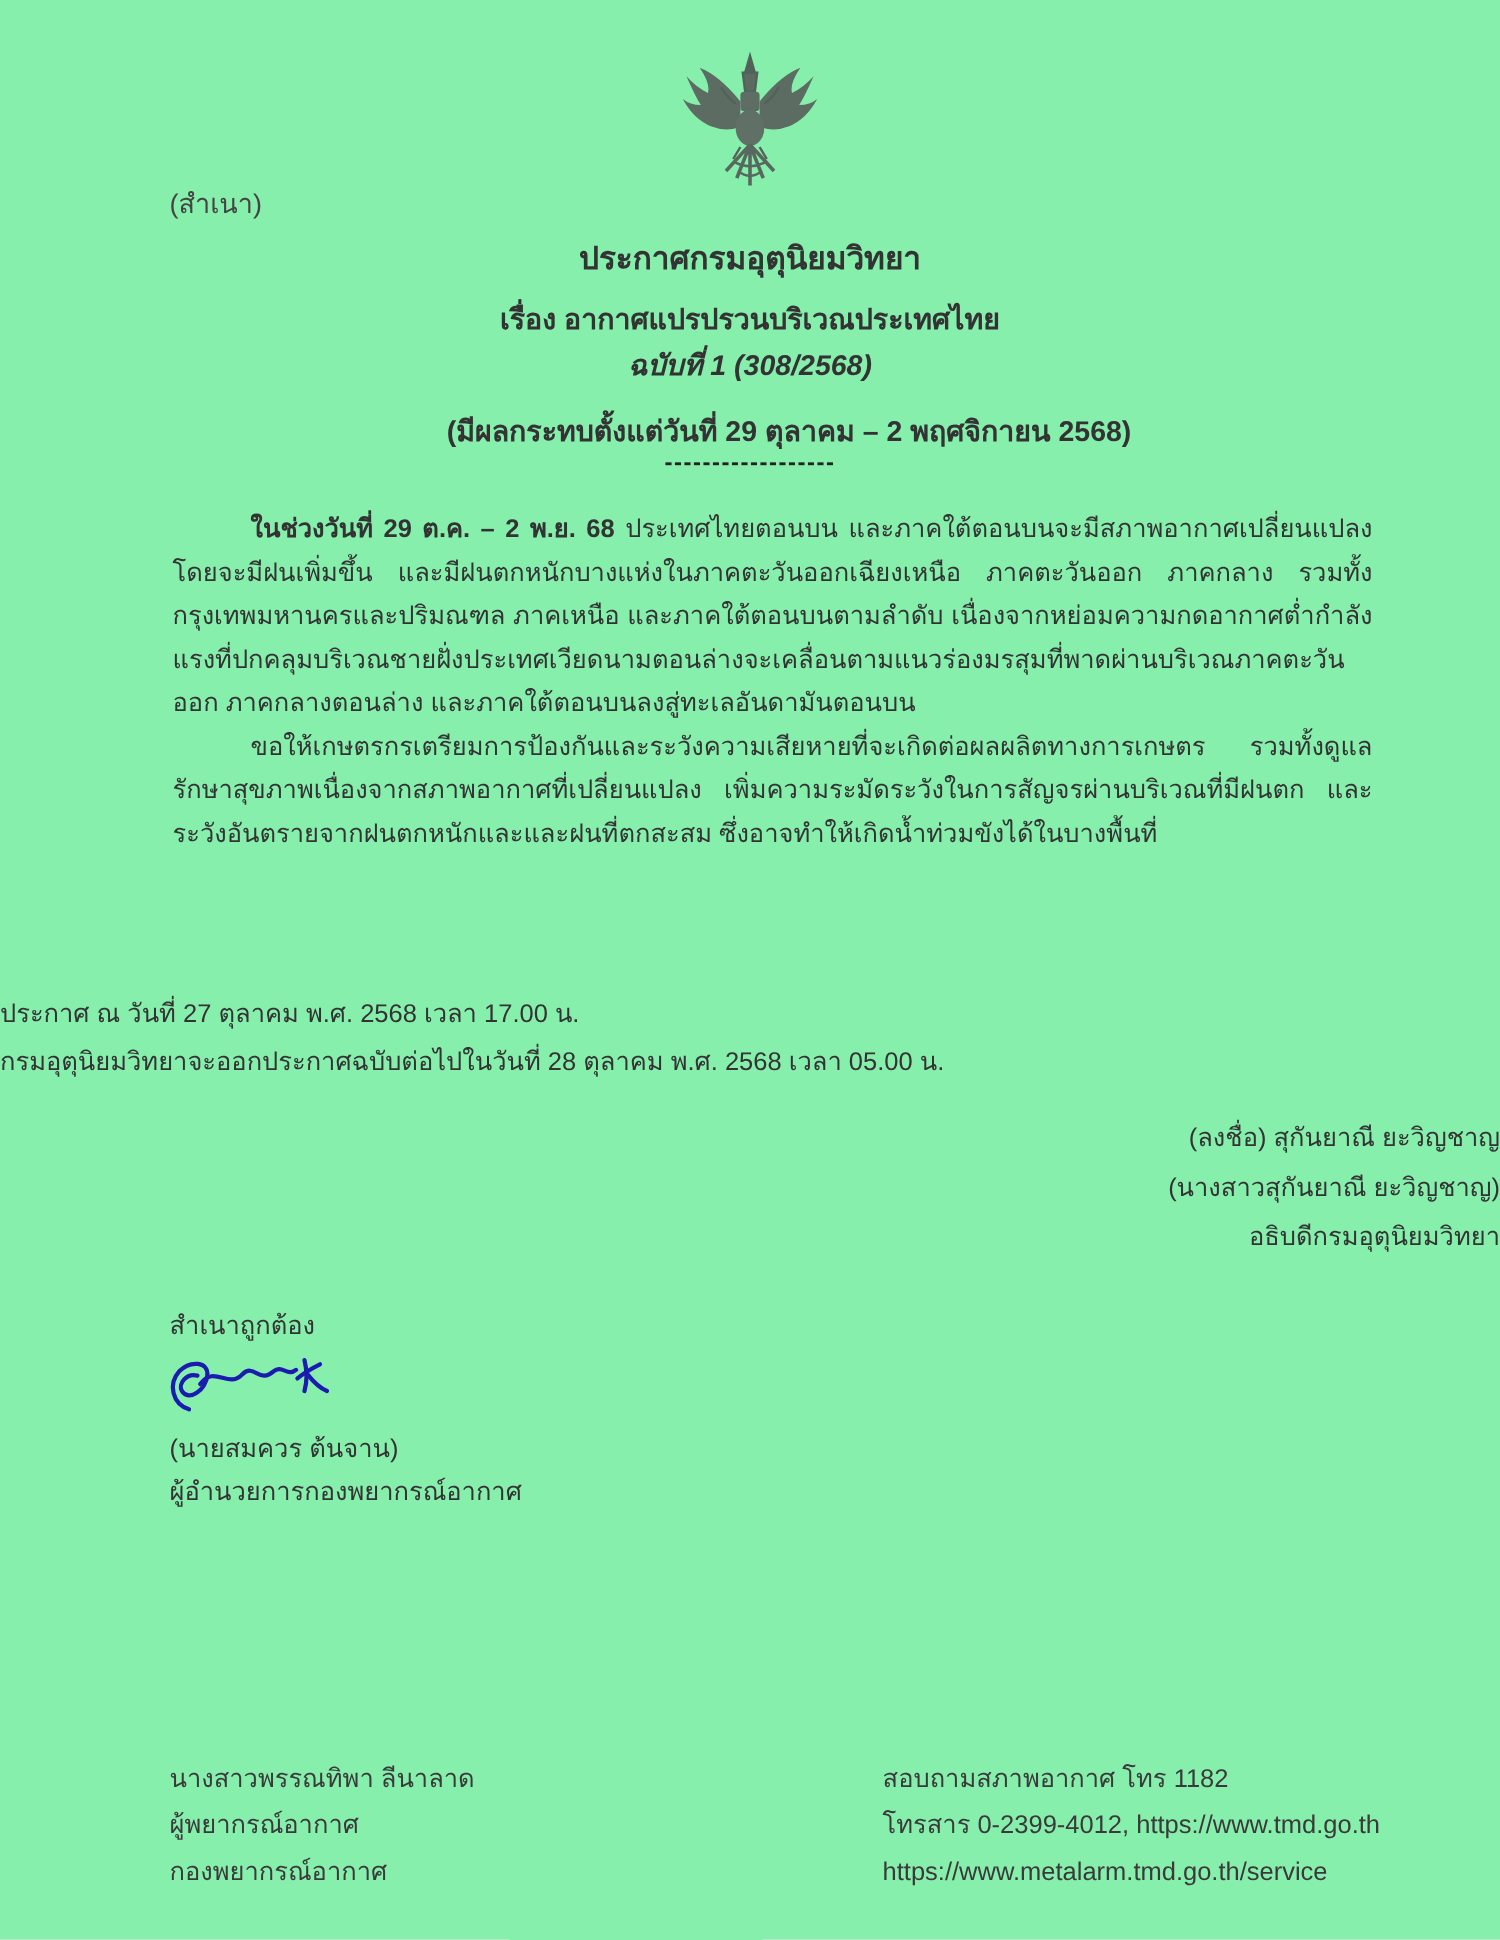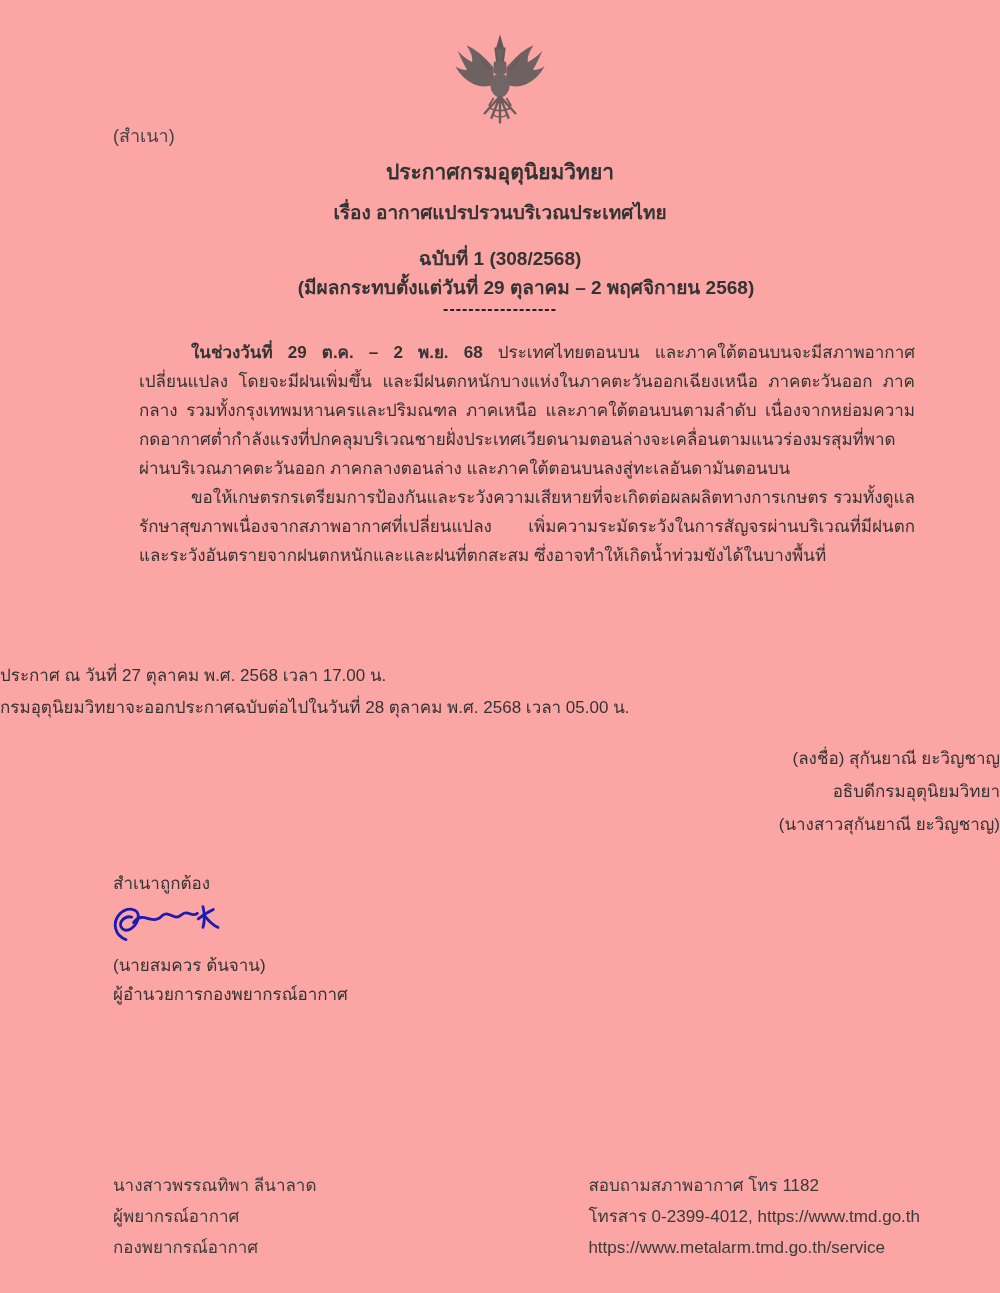--- a/index.html
+++ b/index.html
@@ -1,44 +1,44 @@
 <!DOCTYPE html>
 <html lang="th"><head>
 <meta charset="utf-8">
 <style>
   html,body{margin:0;padding:0;background:#e8e8e8;}
   .page{
     position:relative;
     width:1000px;height:1293px;
     margin:0 auto;
-    background:#fca5a5;
+    background:#86efac;
     font-family:"Liberation Sans","DejaVu Sans",sans-serif;
     color:#3a3a3a;
     overflow:hidden;
   }
   .emblem{
     position:absolute;top:33px;left:50%;transform:translateX(-50%);
     width:96px;height:106px;
   }
   .copy-label{
     position:absolute;top:121px;left:113px;
     font-size:18px;color:#444;
   }
   .hdr{
     position:absolute;left:0;width:100%;
     text-align:center;font-weight:bold;color:#333;
   }
   .hdr-title{top:155px;font-size:21px;}
   .hdr-subject{top:197px;font-size:19px;}
-  .hdr-edition{top:243px;font-size:19px;}
+  .hdr-edition{top:228px;font-size:19px;font-style:italic;}
   .hdr-effective{top:272px;font-size:19px;padding-left:26px;}
   .hdr-sep{top:300px;font-size:16px;font-weight:bold;letter-spacing:1px;color:#222;}
   .body-text{
     position:absolute;top:338px;left:115px;right:85px;
-    font-size:17px;line-height:29px;text-align:justify;color:#333;margin-left:24px;
+    font-size:17px;line-height:29px;text-align:justify;color:#333;
   }
   .body-text p{margin:0;text-indent:52px;}
   .lead-bold{font-weight:bold;}
   .announce{
     position:absolute;top:660px;left:0;width:100%;
     text-align:left;font-size:17px;line-height:32px;color:#333;
   }
   .sign-block{
     position:absolute;top:742px;left:0;width:100%;
     box-sizing:border-box;padding-left:190px;
@@ -101,22 +101,22 @@
     <p>ขอให้เกษตรกรเตรียมการป้องกันและระวังความเสียหายที่จะเกิดต่อผลผลิตทางการเกษตร รวมทั้งดูแลรักษาสุขภาพเนื่องจากสภาพอากาศที่เปลี่ยนแปลง เพิ่มความระมัดระวังในการสัญจรผ่านบริเวณที่มีฝนตก และระวังอันตรายจากฝนตกหนักและและฝนที่ตกสะสม ซึ่งอาจทำให้เกิดน้ำท่วมขังได้ในบางพื้นที่</p>
   </div>
 
   <div class="announce">
     <div>ประกาศ ณ วันที่ 27 ตุลาคม พ.ศ. 2568 เวลา 17.00 น.</div>
     <div>กรมอุตุนิยมวิทยาจะออกประกาศฉบับต่อไปในวันที่ 28 ตุลาคม พ.ศ. 2568 เวลา 05.00 น.</div>
   </div>
 
   <div class="sign-block">
     <div>(ลงชื่อ) สุกันยาณี ยะวิญชาญ</div>
+    <div>(นางสาวสุกันยาณี ยะวิญชาญ)</div>
     <div>อธิบดีกรมอุตุนิยมวิทยา</div>
-    <div>(นางสาวสุกันยาณี ยะวิญชาญ)</div>
   </div>
 
   <div class="cert-block">
     <div>สำเนาถูกต้อง</div>
     <svg class="cert-sig" viewBox="0 0 130 50" width="122" height="47" aria-hidden="true">
       <g fill="none" stroke="#1b1bb0" stroke-width="3" stroke-linecap="round">
         <path d="M16,40 C4,36 1,22 9,13 C17,5 30,6 29,16 C28,26 16,35 11,27 C8,22 14,14 22,16"></path>
         <path d="M24,22 C34,8 44,26 54,15 C62,7 66,22 76,13 C82,8 86,17 92,12"></path>
         <path d="M98,5 C100,13 100,20 98,27"></path>
         <path d="M93,18 C99,13 105,10 109,8"></path>

